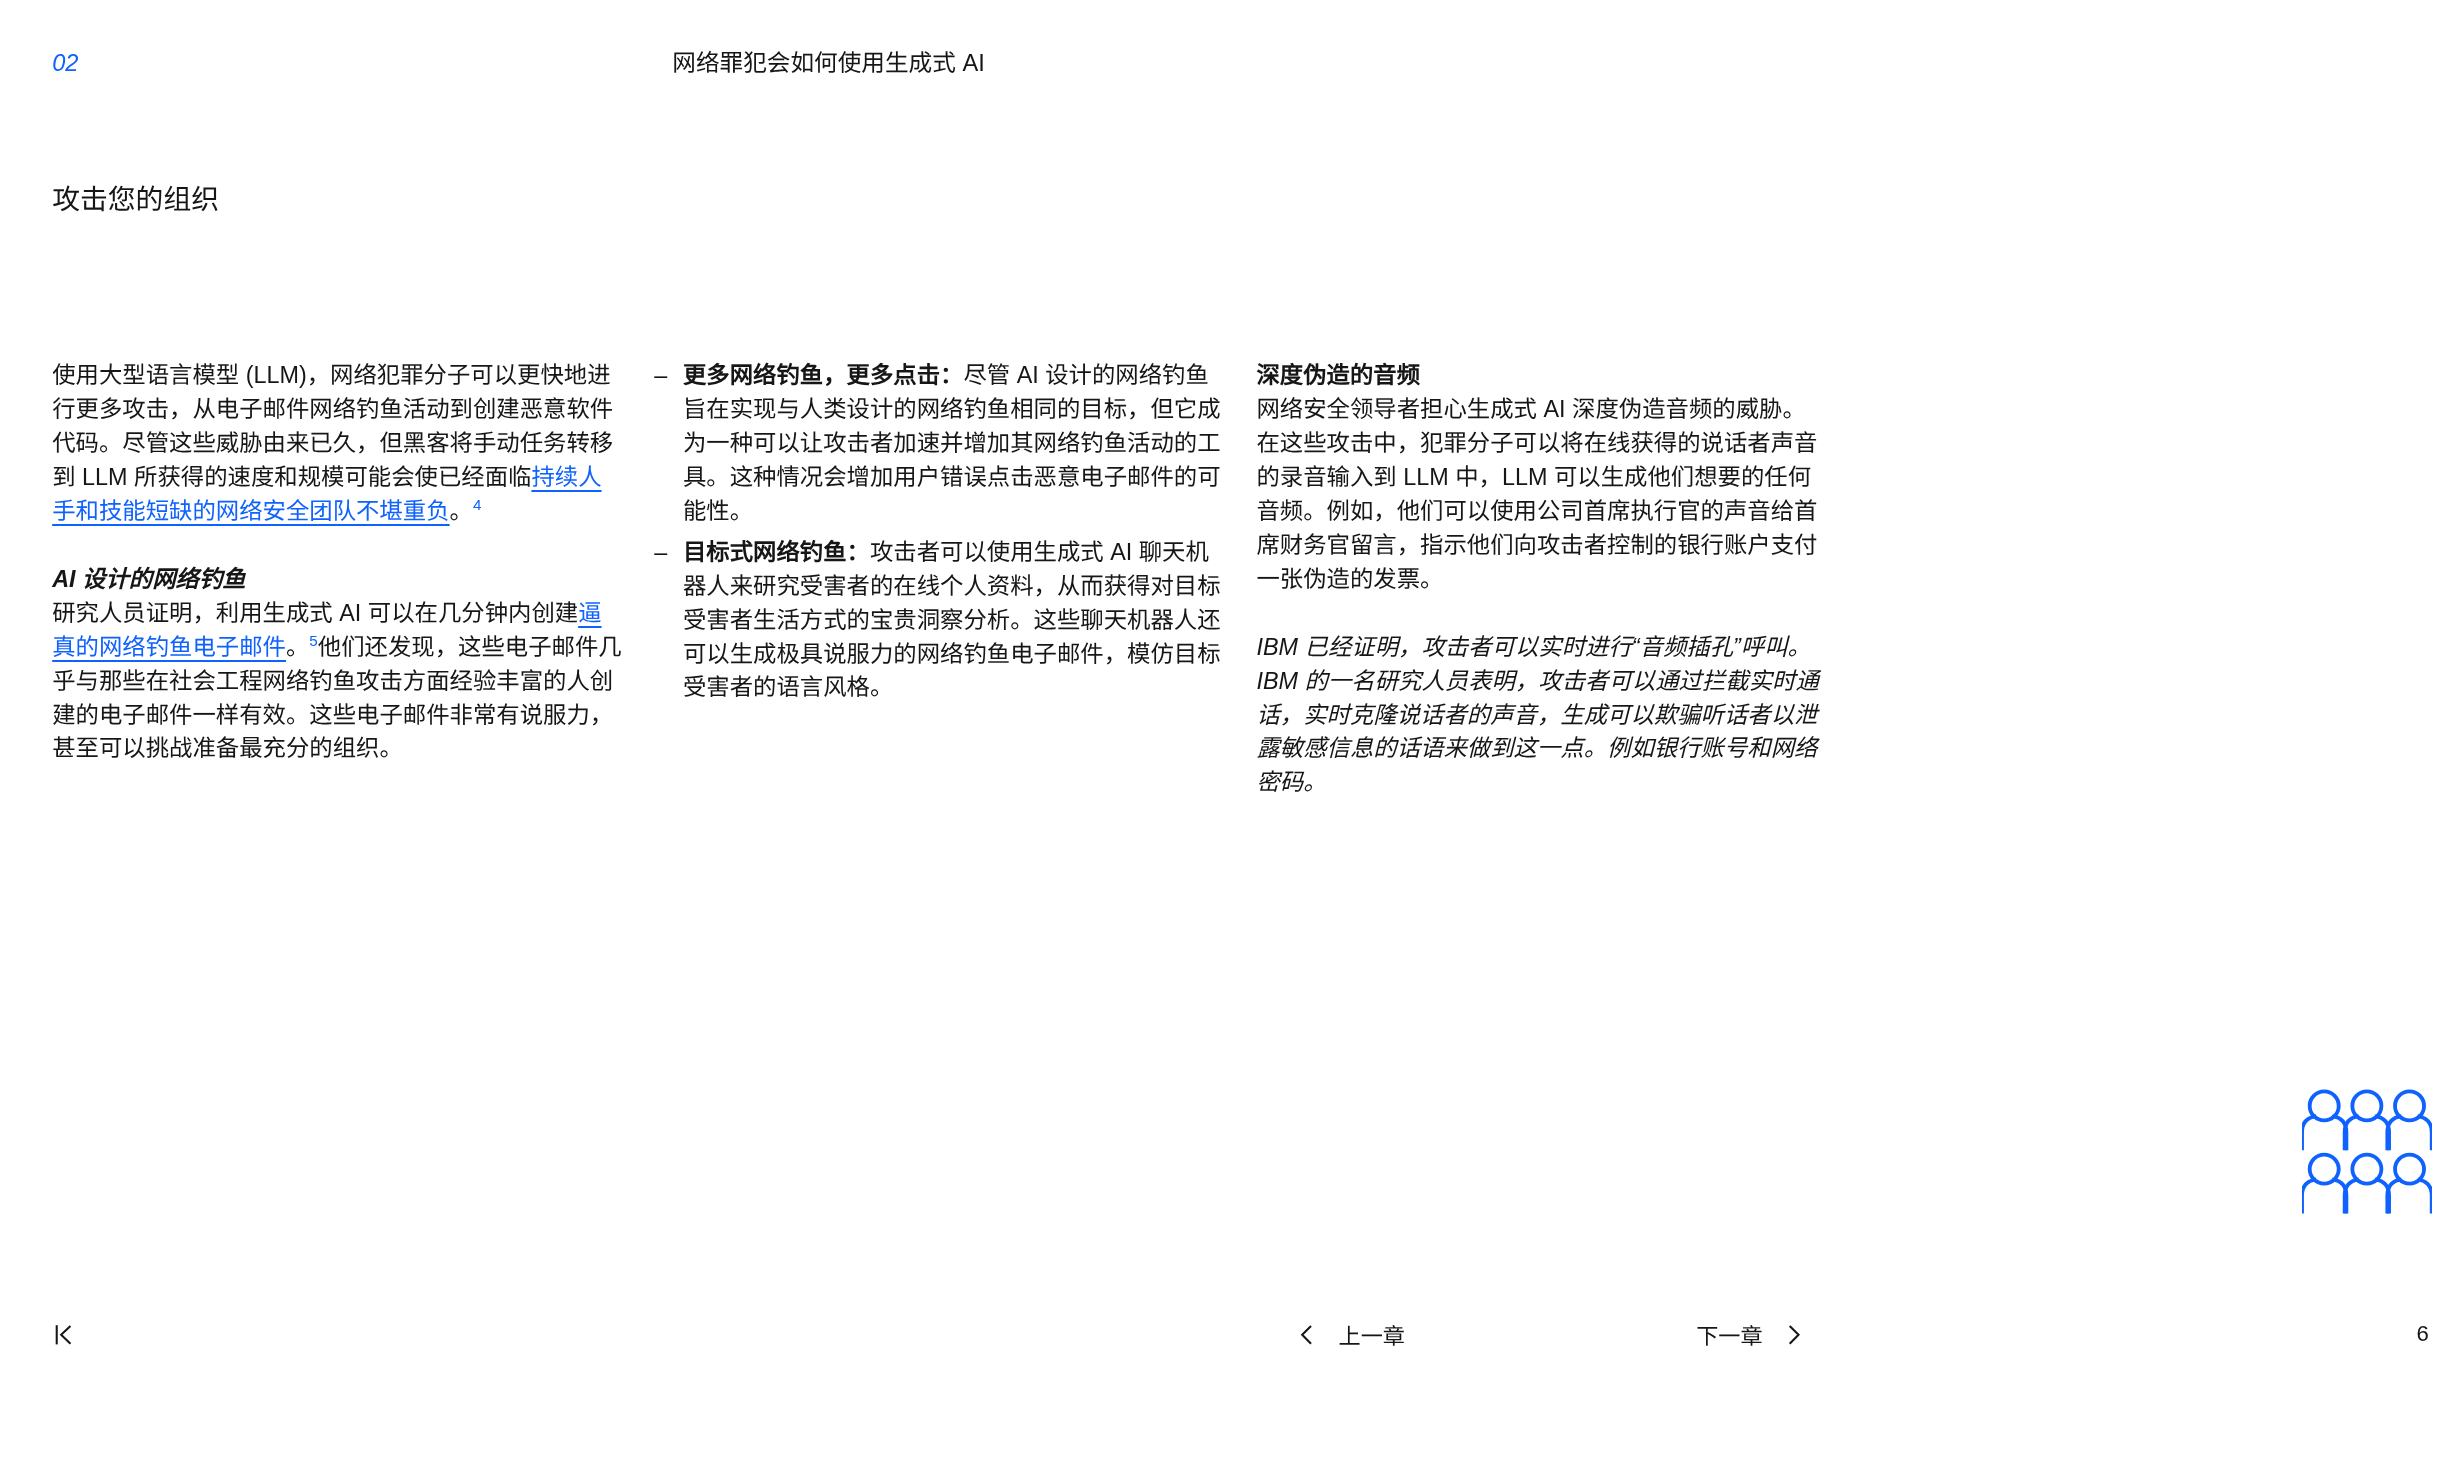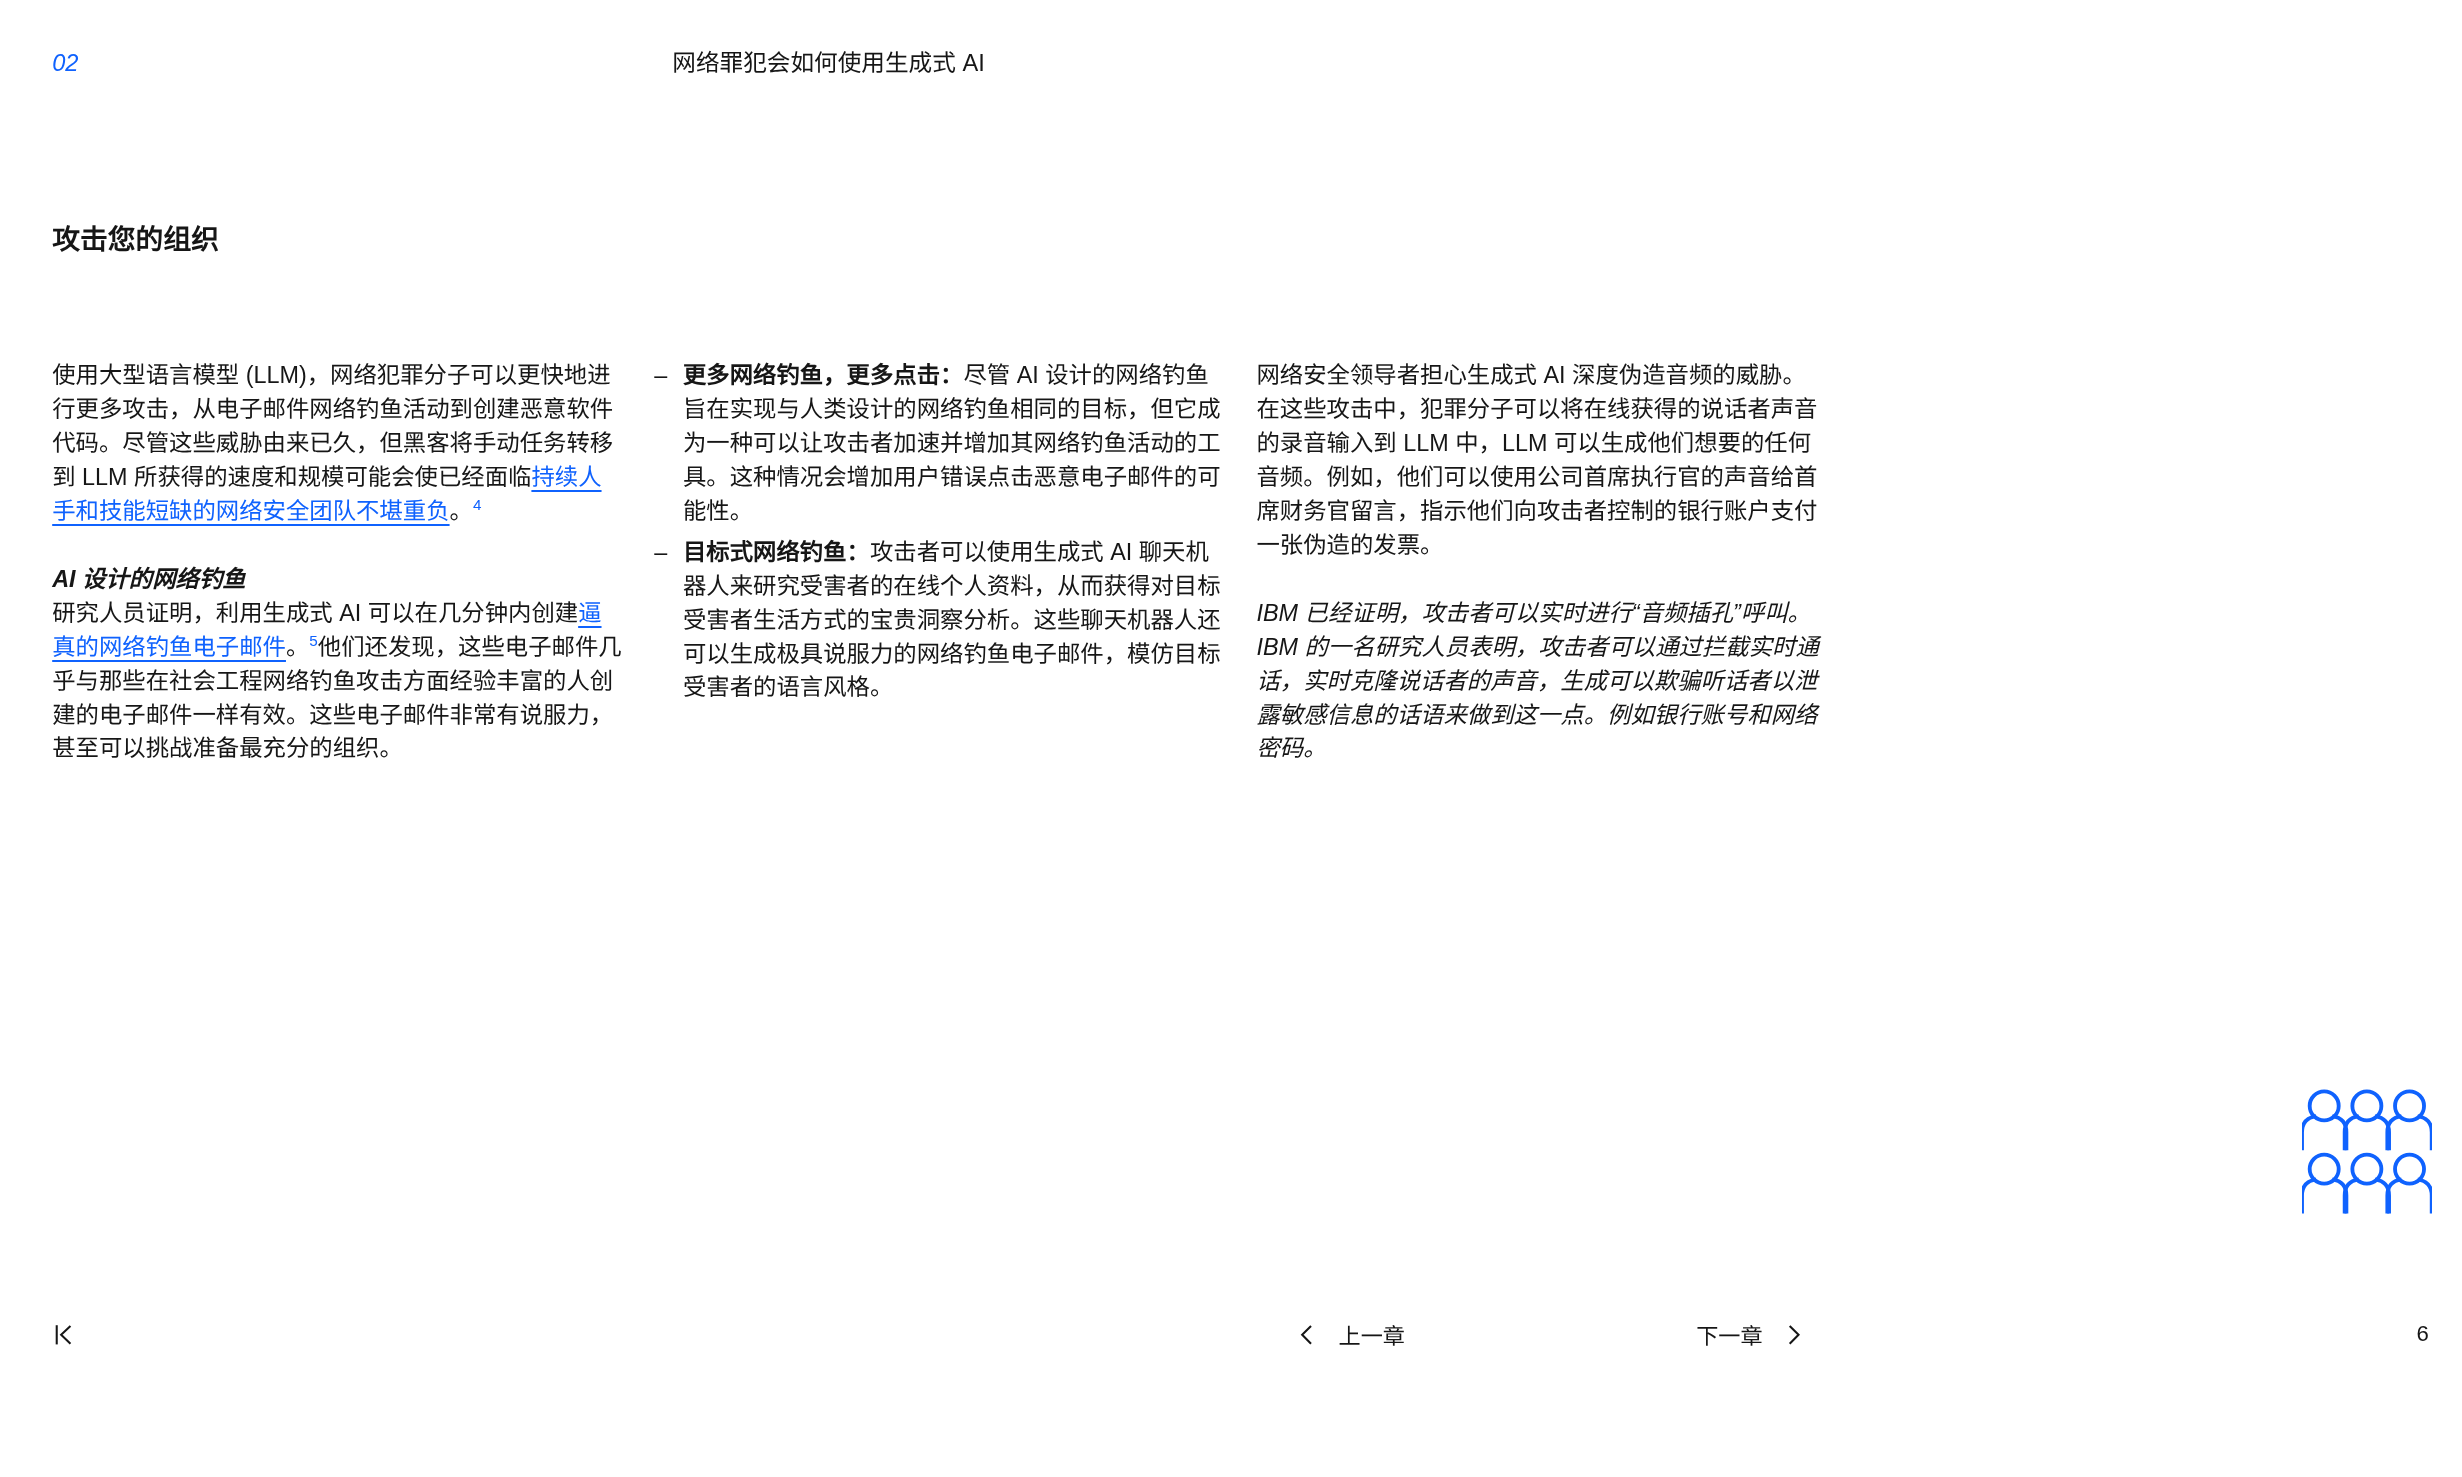--- a/index.html
+++ b/index.html
@@ -22,21 +22,21 @@
     font-size:0.96vw;line-height:1.2;color:var(--accent);font-style:italic;
   }
   .hdr-title{
     position:absolute;left:27.31vw;top:2.0vw;
     font-size:0.96vw;line-height:1.2;color:var(--ink);
   }
 
   
   .section-title{
     position:absolute;left:2.12vw;top:7.4vw;
-    font-size:1.13vw;font-weight:700;line-height:1.3;color:var(--ink);margin-top:40px;
+    font-size:1.13vw;font-weight:400;line-height:1.3;color:var(--ink);
   }
 
   
   .columns{
     position:absolute;left:2.12vw;right:1.35vw;top:14.6vw;
     display:grid;grid-template-columns:repeat(4,1fr);column-gap:4.5vw;
     align-items:start;
     gap:32px;
   }
   .col{min-width:0;}
@@ -105,20 +105,21 @@
         <span class="dash">–</span>
         <p class="para"><b class="blabel">更多网络钓鱼，更多点击：</b><span>尽管 AI 设计的网络钓鱼旨在实现与人类设计的网络钓鱼相同的目标，但它成为一种可以让攻击者加速并增加其网络钓鱼活动的工具。这种情况会增加用户错误点击恶意电子邮件的可能性。</span></p>
       </div>
       <div class="bullet">
         <span class="dash">–</span>
         <p class="para"><b class="blabel">目标式网络钓鱼：</b><span>攻击者可以使用生成式 AI 聊天机器人来研究受害者的在线个人资料，从而获得对目标受害者生活方式的宝贵洞察分析。这些聊天机器人还可以生成极具说服力的网络钓鱼电子邮件，模仿目标受害者的语言风格。</span></p>
       </div>
     </section>
 
     <section class="col">
+      <div class="para h">深度伪造的音频</div>
       <p class="para">网络安全领导者担心生成式 AI 深度伪造音频的威胁。在这些攻击中，犯罪分子可以将在线获得的说话者声音的录音输入到 LLM 中，LLM 可以生成他们想要的任何音频。例如，他们可以使用公司首席执行官的声音给首席财务官留言，指示他们向攻击者控制的银行账户支付一张伪造的发票。</p>
       <p class="para gap">IBM 已经证明，攻击者可以实时进行“音频插孔”呼叫。IBM 的一名研究人员表明，攻击者可以通过拦截实时通话，实时克隆说话者的声音，生成可以欺骗听话者以泄露敏感信息的话语来做到这一点。例如银行账号和网络密码。</p>
     </section>
 
 
   </main>
 
   <div class="people">
     <svg viewBox="0 0 304 296" aria-hidden="true">
       <g fill="none" stroke="#0f62fe" stroke-width="9">

